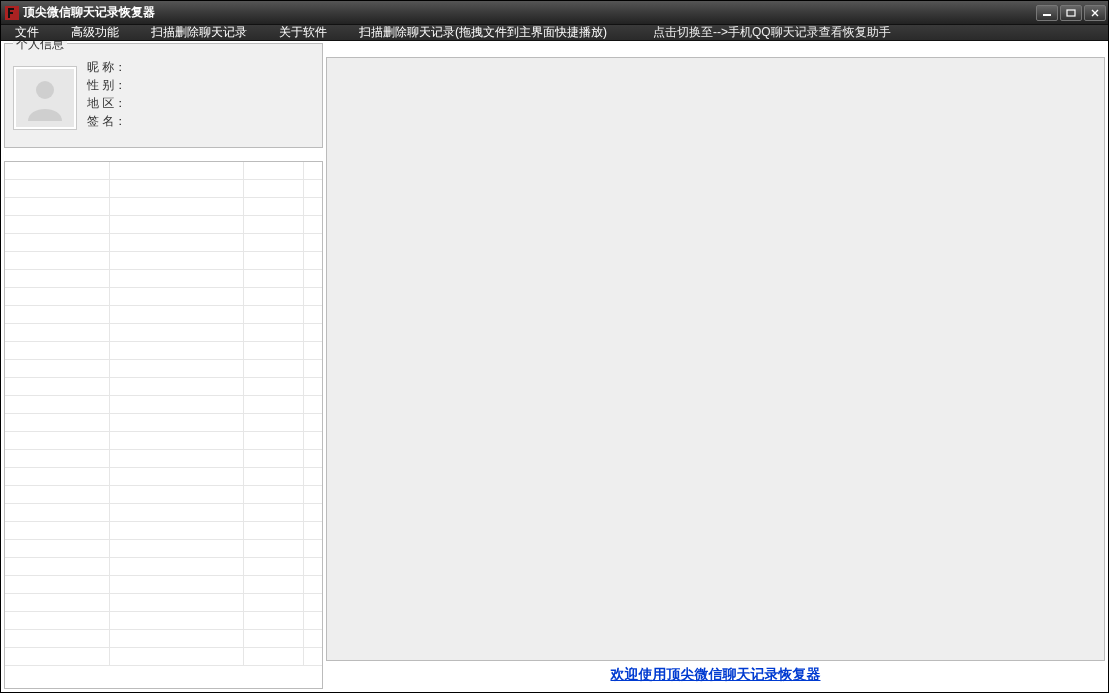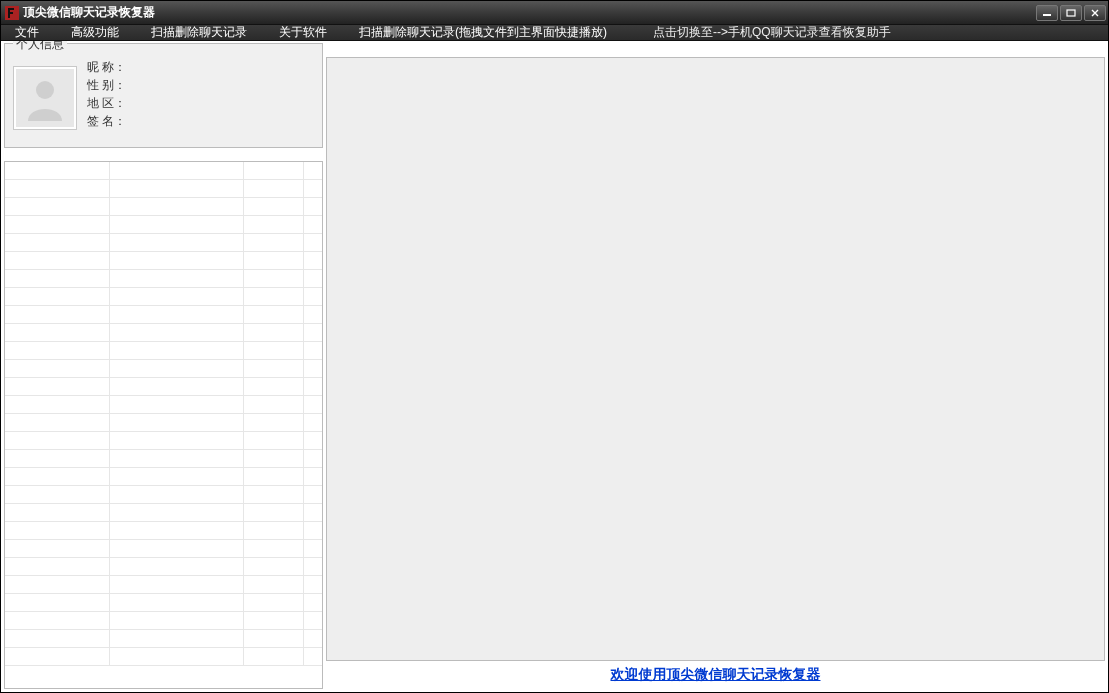--- a/index.html
+++ b/index.html
@@ -82,21 +82,20 @@
   }
 
   
   .left-panel {
     width: 325px;
     display: flex;
     flex-direction: column;
     border-right: none;
     padding: 2px 3px 3px 3px;
     gap: 13px;
-    font-family: Liberation Serif, serif;
   }
 
   
   .groupbox {
     border: 1px solid #bbb;
     position: relative;
     padding: 12px 8px 8px 8px;
     background: #f0f0f0;
     height: 105px;
   }

